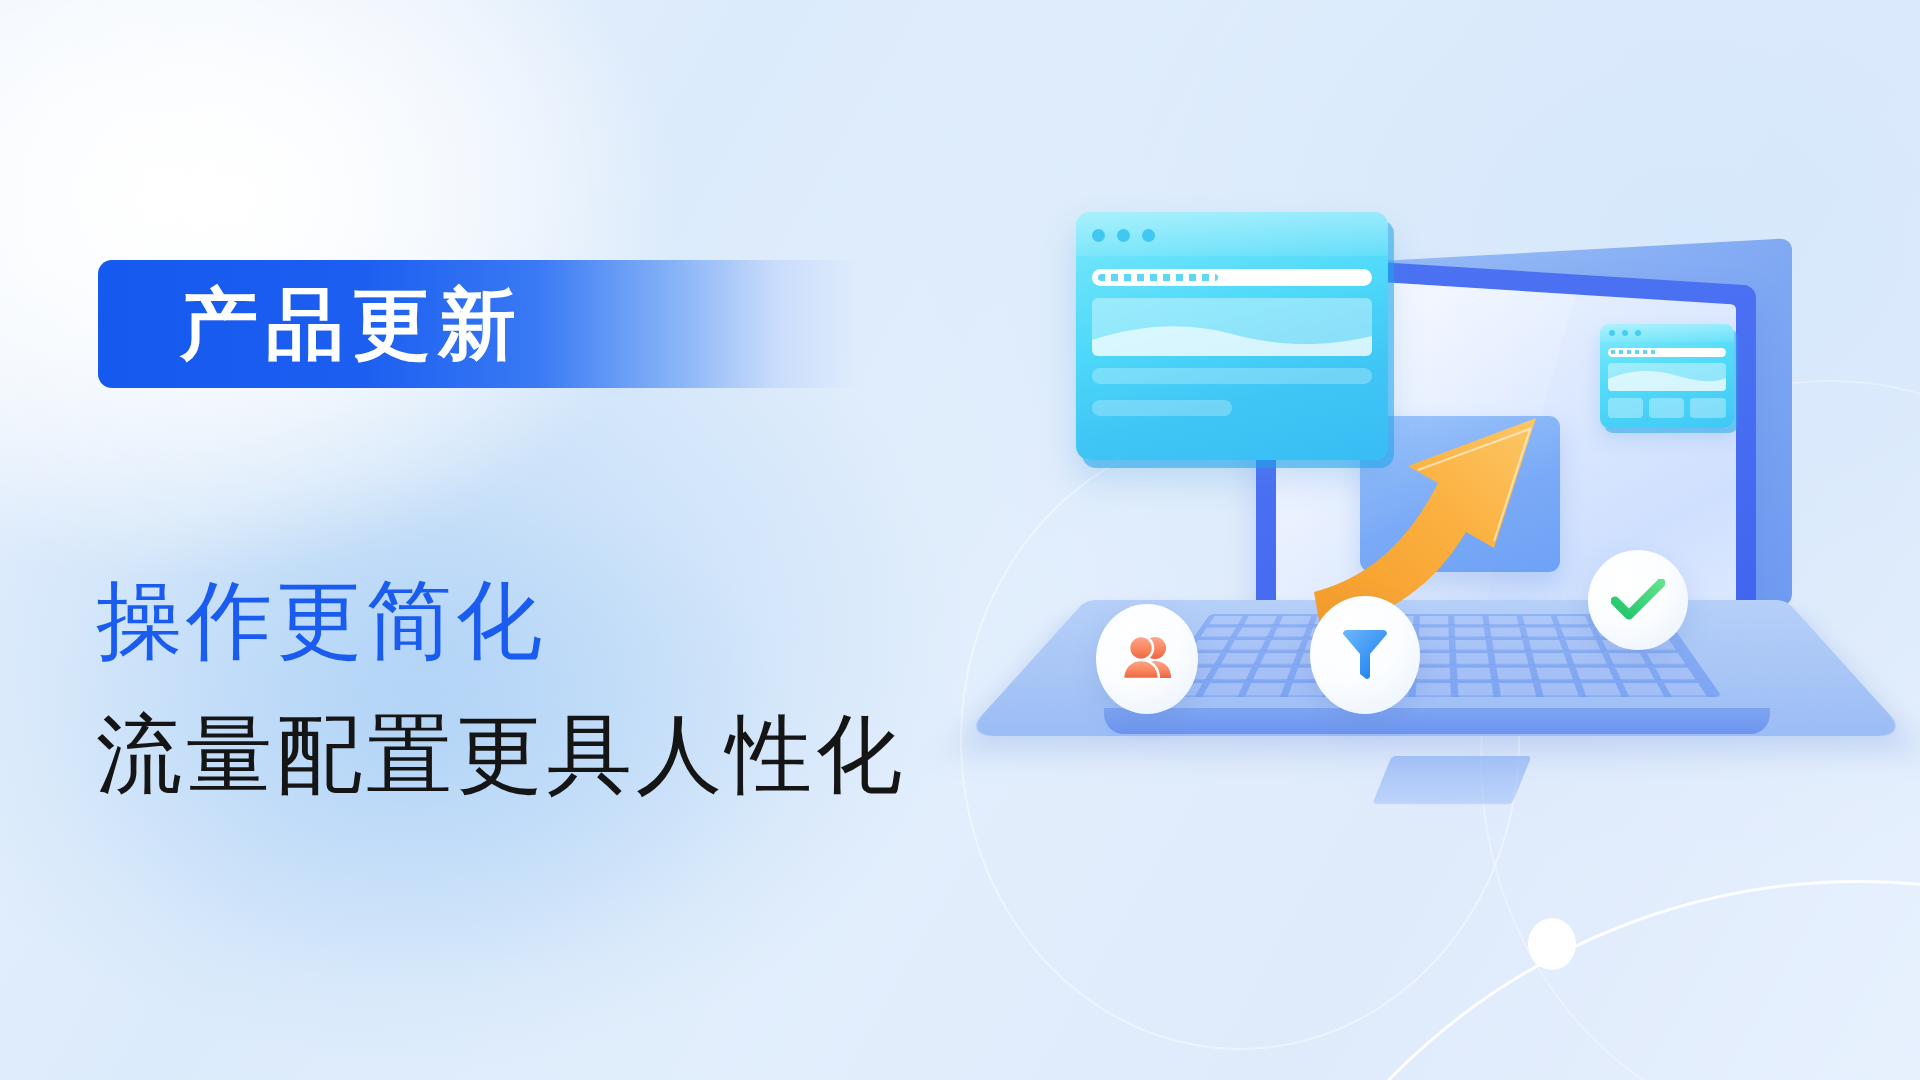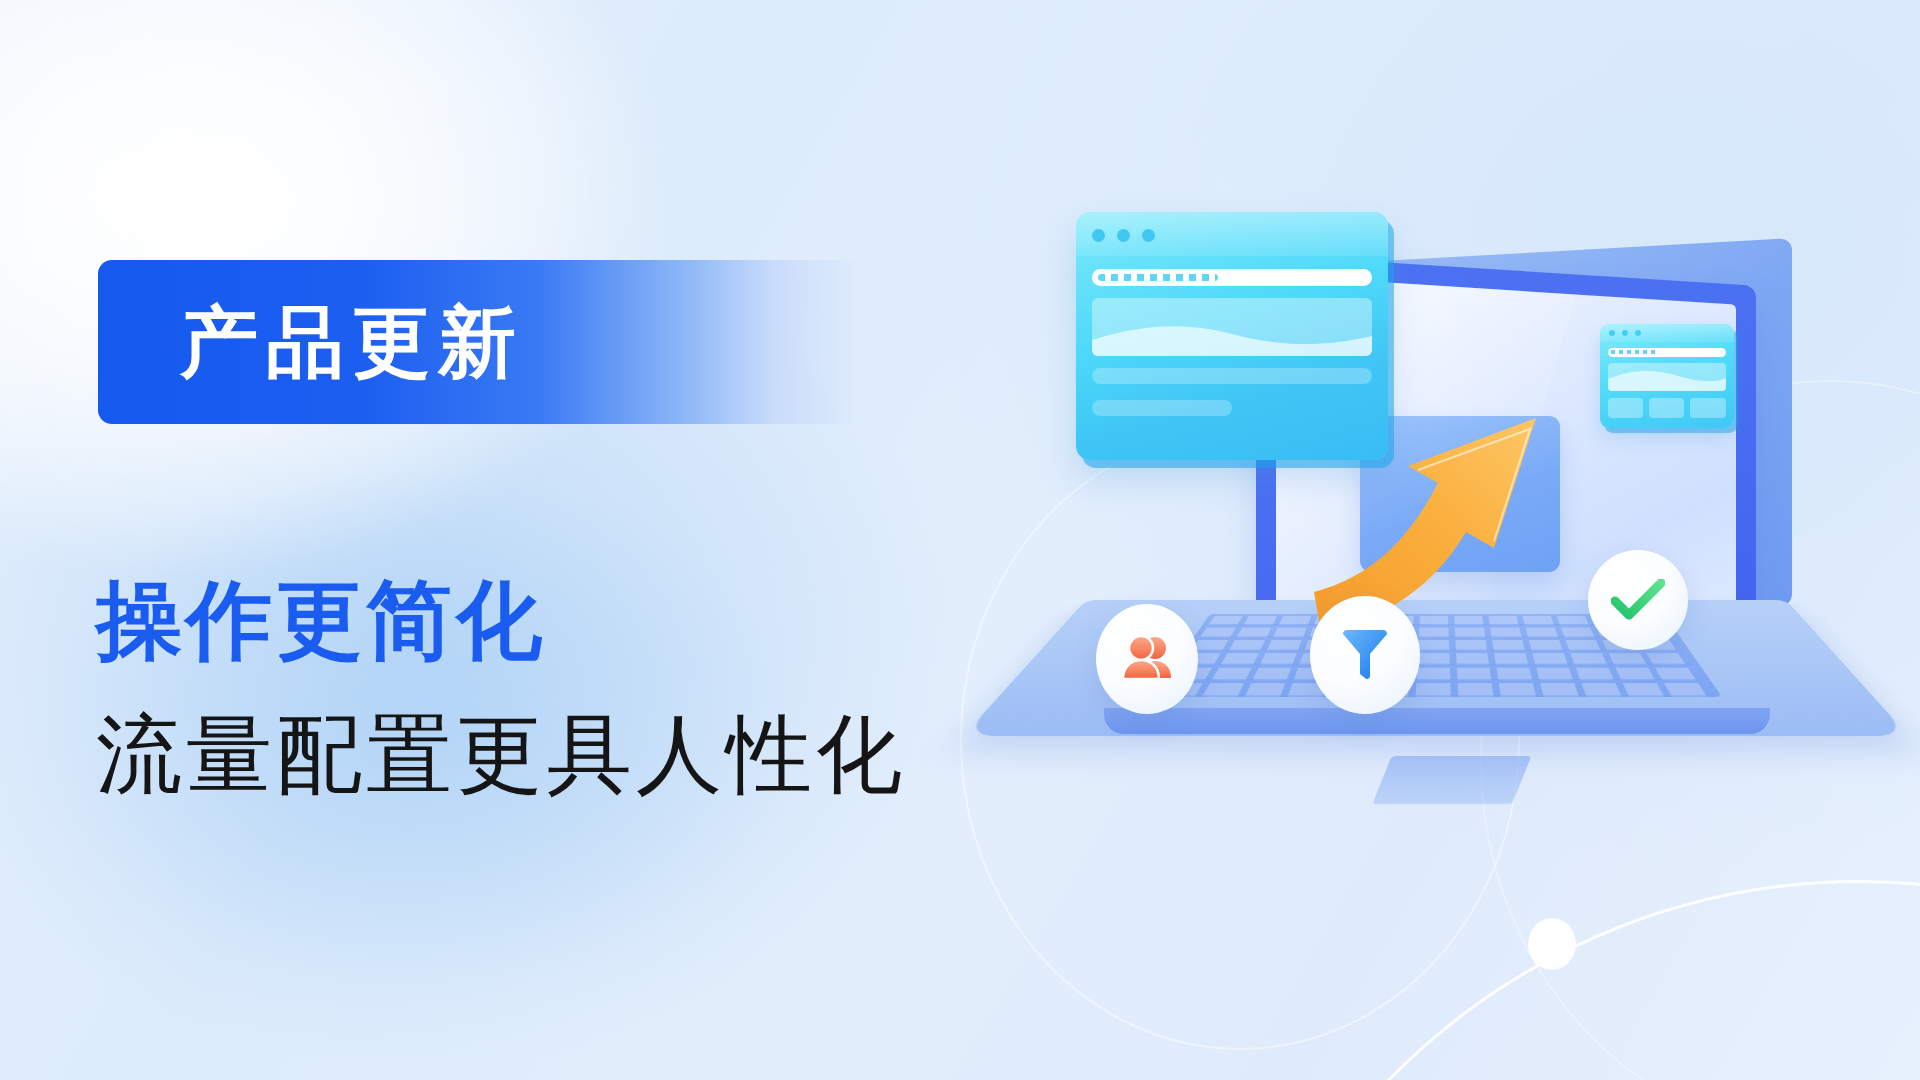--- a/index.html
+++ b/index.html
@@ -62,21 +62,21 @@
     border-radius: 50%;
     background: radial-gradient(closest-side, rgba(160,202,245,0.45), rgba(160,202,245,0));
   }
 
   
   .copy { position: absolute; left: 0; top: 0; }
 
   .badge {
     position: absolute;
     left: 98px; top: 260px;
-    width: 760px; height: 164px;
+    width: 760px; height: 128px;
     border-radius: 14px 0 0 14px;
     background: linear-gradient(90deg,
         #1659ef 0%, #1b5ef0 34%, #3a7af4 58%,
         #87b3f7 76%, #c9dcfb 89%, rgba(223,235,252,0) 100%);
     display: flex;
     align-items: center;
   }
   .badge-label {
     color: #ffffff;
     font-size: 78px;
@@ -85,21 +85,21 @@
     line-height: 1;
     margin-left: 82px;
     white-space: nowrap;
   }
 
   .headline-1 {
     position: absolute;
     left: 96px; top: 570px;
     color: #1a5cef;
     font-size: 86px;
-    font-weight: 700;
+    font-weight: 400;
     letter-spacing: 4px;
     line-height: 1.18;
     white-space: nowrap;
     text-align: center;
   }
   .headline-2 {
     position: absolute;
     left: 96px; top: 704px;
     color: #151515;
     font-size: 86px;

